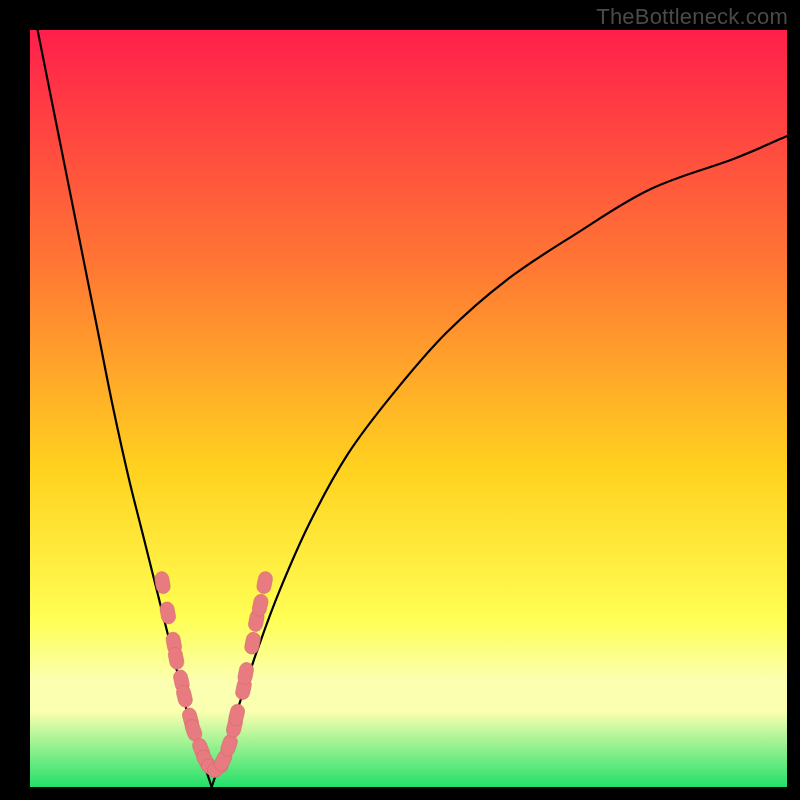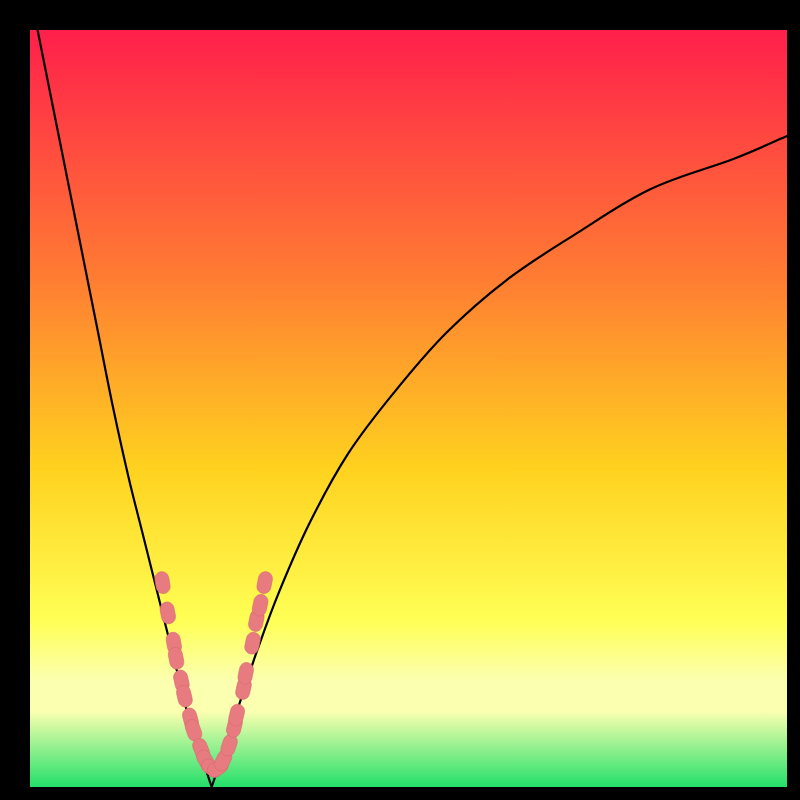--- a/index.html
+++ b/index.html
@@ -28,20 +28,21 @@
     user-select: none;
   }
   svg {
     display: block;
   }
 </style>
 </head>
 <body>
 
 <div class="frame">
+  <div class="watermark">TheBottleneck.com</div>
 
   <svg id="chart-svg" width="800" height="800" viewBox="0 0 800 800">
     <defs>
       <linearGradient id="bg-grad" x1="0" y1="0" x2="0" y2="1">
         <stop id="g0" offset="0%" stop-color="#ff1f4b"></stop>
         <stop id="g1" offset="32%" stop-color="#ff7a33"></stop>
         <stop id="g2" offset="58%" stop-color="#ffd21f"></stop>
         <stop id="g3" offset="78%" stop-color="#ffff55"></stop>
         <stop id="g4" offset="86%" stop-color="#fbffb0"></stop>
         <stop id="g4b" offset="90%" stop-color="#fbffb0"></stop>

